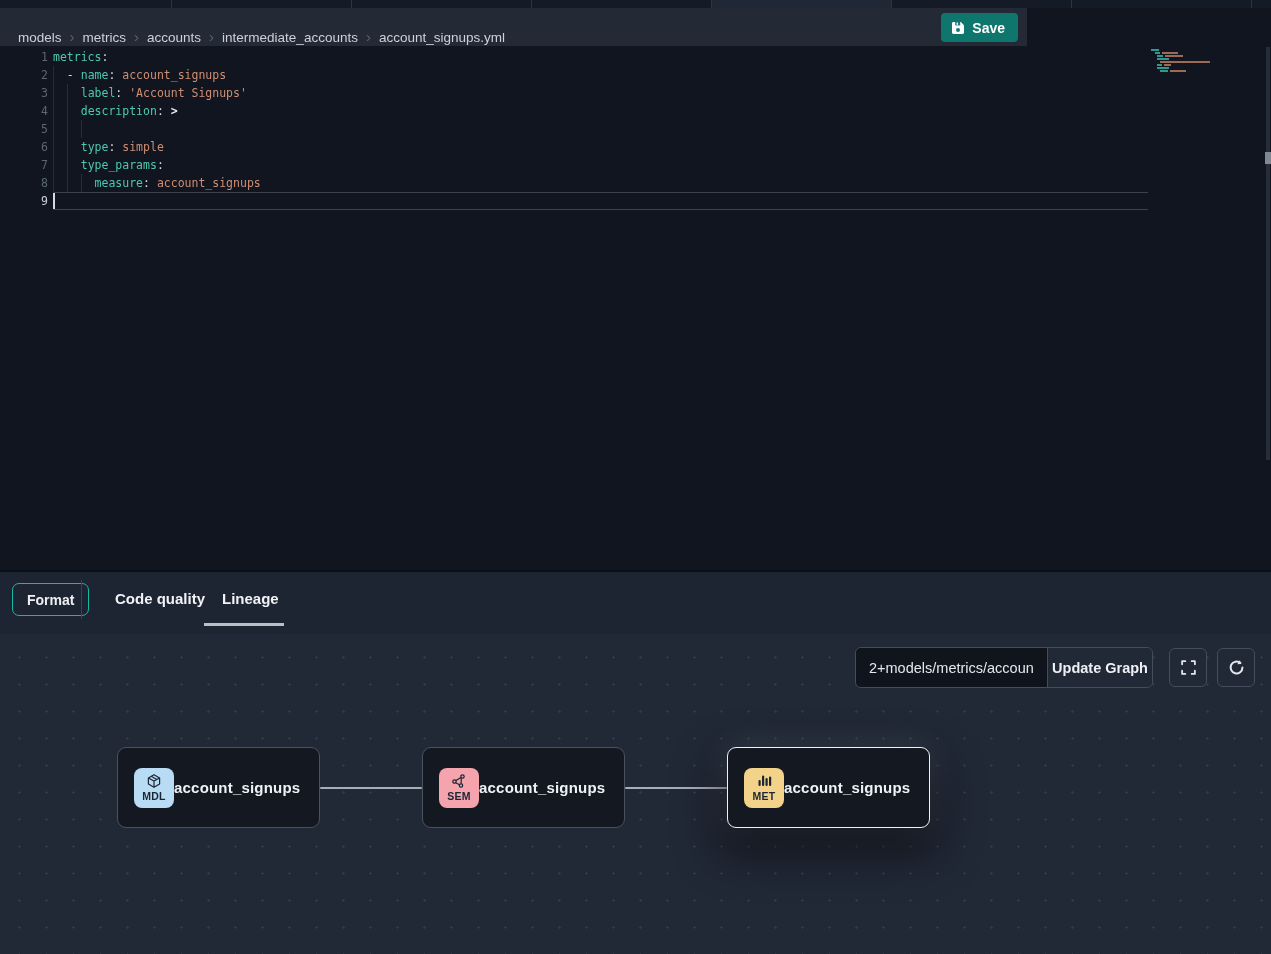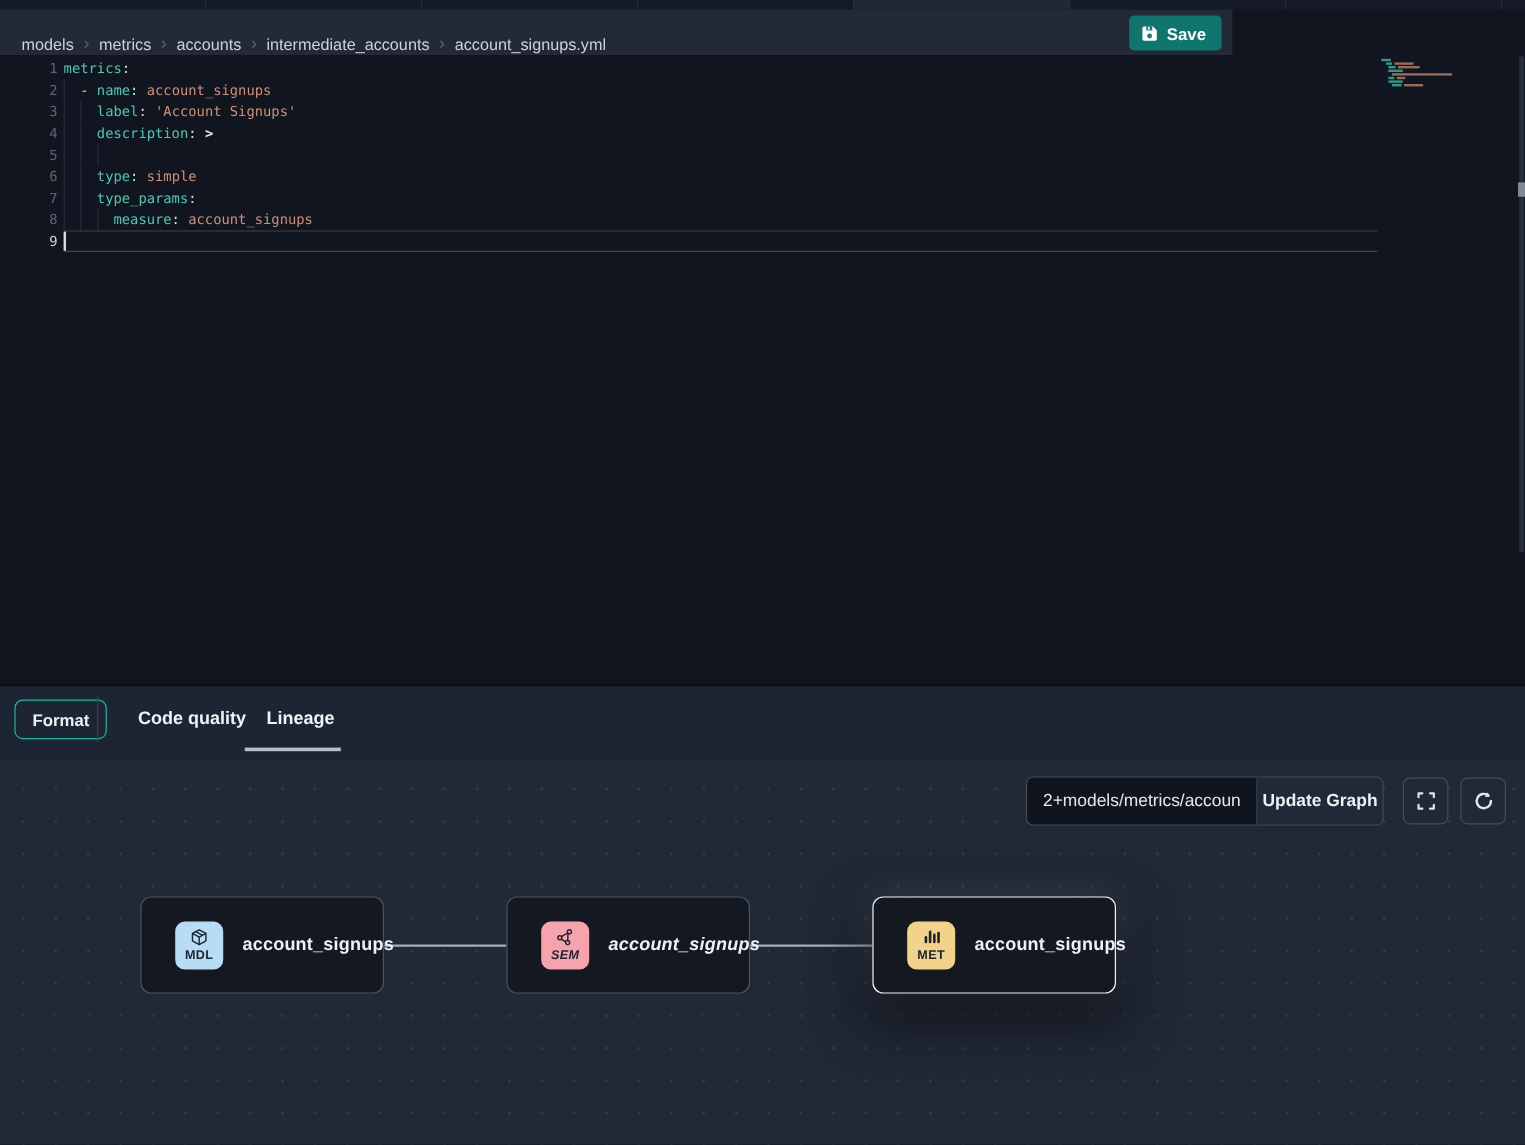--- a/index.html
+++ b/index.html
@@ -66,21 +66,21 @@
   .selector-input { width:192px; height:100%; background:#0f141d; border:none; border-right:1px solid #454c5a;
                     color:#e4e8ed; font-family:"Liberation Sans",sans-serif; font-size:14.5px; padding:0 13px; outline:none; }
   .update-btn { width:104px; height:100%; background:#212836; border:none; color:#eef0f3;
                 font-family:"Liberation Sans",sans-serif; font-size:14.5px; font-weight:600; cursor:pointer; }
   .icon-btn { position:absolute; top:14px; width:38px; height:39px; background:#212836; border:1px solid #454c5a;
               border-radius:6px; display:flex; align-items:center; justify-content:center; cursor:pointer; }
   .icon-btn.fs { left:1169px; } .icon-btn.rf { left:1217px; }
 
   .lg-edge { position:absolute; height:2px; background:#a8aeb6; border-radius:1px; }
   .lg-node { position:absolute; width:203px; height:81px; background:#131821; border:1px solid #4a5160;
-             border-radius:9px; display:flex; align-items:center; padding-left:28px; gap:16px; cursor:pointer; }
+             border-radius:9px; display:flex; align-items:center; padding-left:16px; gap:0; cursor:pointer; }
   .lg-node.selected { border:1.5px solid #eef1f5;
              box-shadow: 0 18px 42px 8px rgba(0,0,0,0.5), 0 0 30px rgba(190,205,230,0.2); }
   .lg-badge { width:40px; height:40px; border-radius:8px; display:flex; flex-direction:column;
               align-items:center; justify-content:center; gap:1px; flex:none; }
   .lg-badge .b-label { font-size:10.5px; font-weight:700; color:#1c2532; letter-spacing:0.3px; }
   .lg-name { color:#eef1f5; font-size:15px; font-weight:600; letter-spacing:0.2px; }
 </style>
 </head>
 <body>
 
@@ -231,21 +231,21 @@
                 <svg width="16" height="16" viewBox="0 0 16 16" fill="none" stroke="#1c2532" stroke-width="1.2" stroke-linejoin="round">
                   <path d="M8 1.8 13.6 4.9V11L8 14.2 2.4 11V4.9Z"></path>
                   <path d="M2.4 4.9 8 8l5.6-3.1M8 8v6.2"></path>
                   <path d="M5.2 3.3 10.8 6.4"></path>
                 </svg>
               </span>
               <span class="b-label">MDL</span>
             </div>
             <span class="lg-name">account_signups</span>
           </div>
-          <div class="lg-node" style="left: 422px; top: 113px; font-style: italic;">
+          <div class="lg-node" style="left: 422px; top: 113px;">
             <div class="lg-badge" style="background: rgb(245, 163, 173);">
               <span style="display: flex;">
                 <svg width="16" height="16" viewBox="0 0 16 16" fill="none" stroke="#1c2532" stroke-width="1.2">
                   <circle cx="11.5" cy="3.5" r="1.7"></circle>
                   <circle cx="3.5" cy="8.5" r="1.7"></circle>
                   <circle cx="10" cy="12.5" r="1.7"></circle>
                   <path d="M9.9 4.5 5 7.6M4.7 9.8l3.8 2M10.3 5.2l-.2 5.6"></path>
                 </svg>
               </span>
               <span class="b-label">SEM</span>

